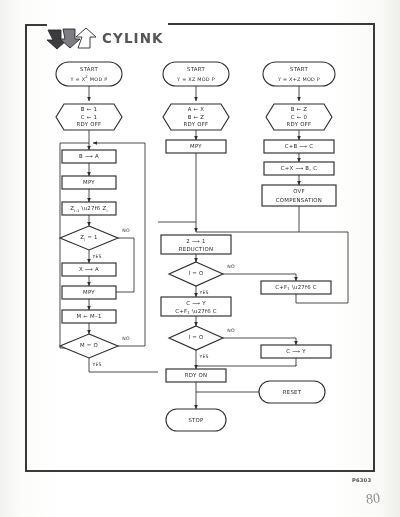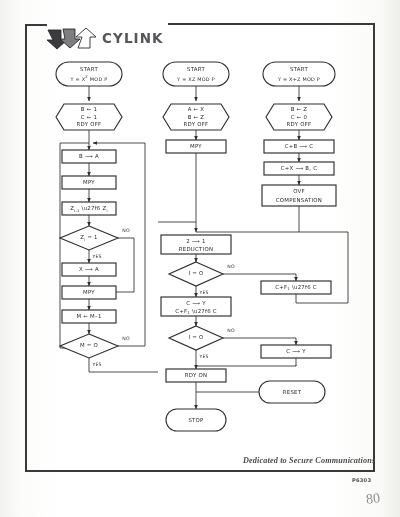--- a/index.html
+++ b/index.html
@@ -377,16 +377,15 @@
       </g>
       <polyline class="fc-line" points="296,358 296,366"></polyline>
 
       <g>
         <rect class="fc-shape term" x="259" y="381" width="66" height="22" rx="11" ry="11"></rect>
         <text class="fc-node-text" x="292" y="392.5">RESET</text>
       </g>
     </g>
   </svg>
 
-  <div id="footer-tagline">Dedicated to Secure Communications</div>
   <div id="footer-code">P6303</div>
   <div id="page-number">80</div>
 </div>
 
 </body></html>

